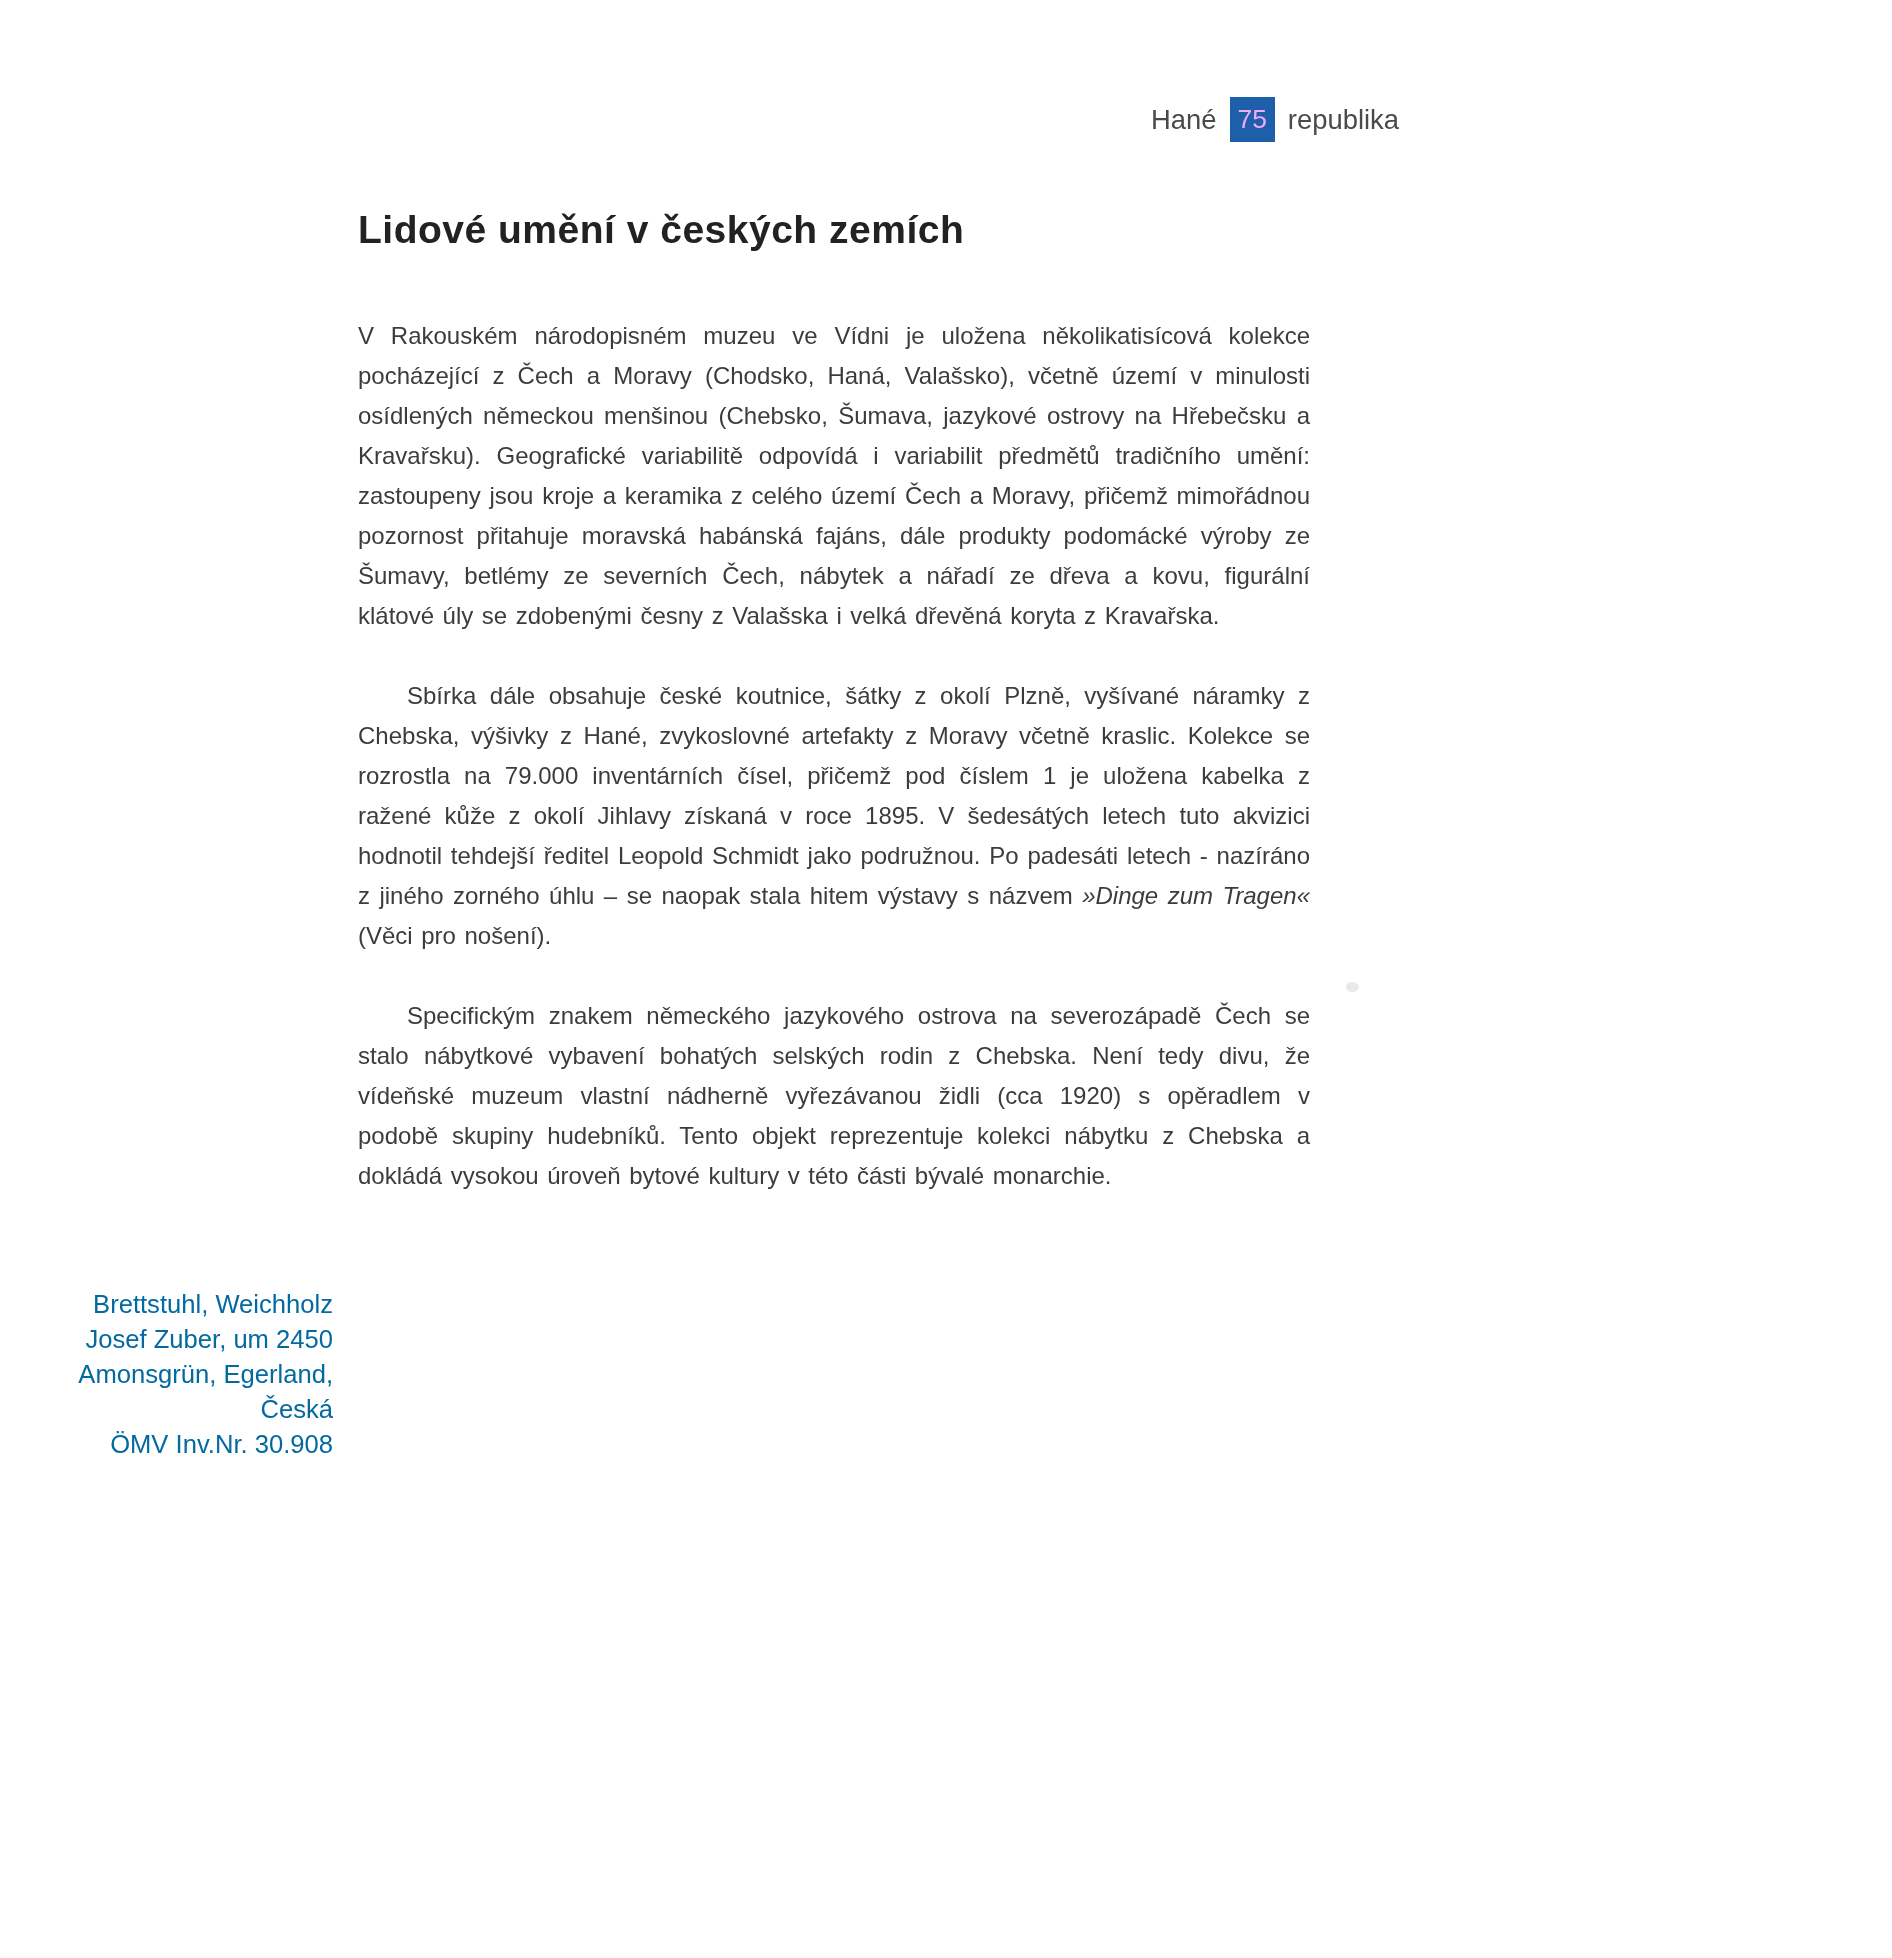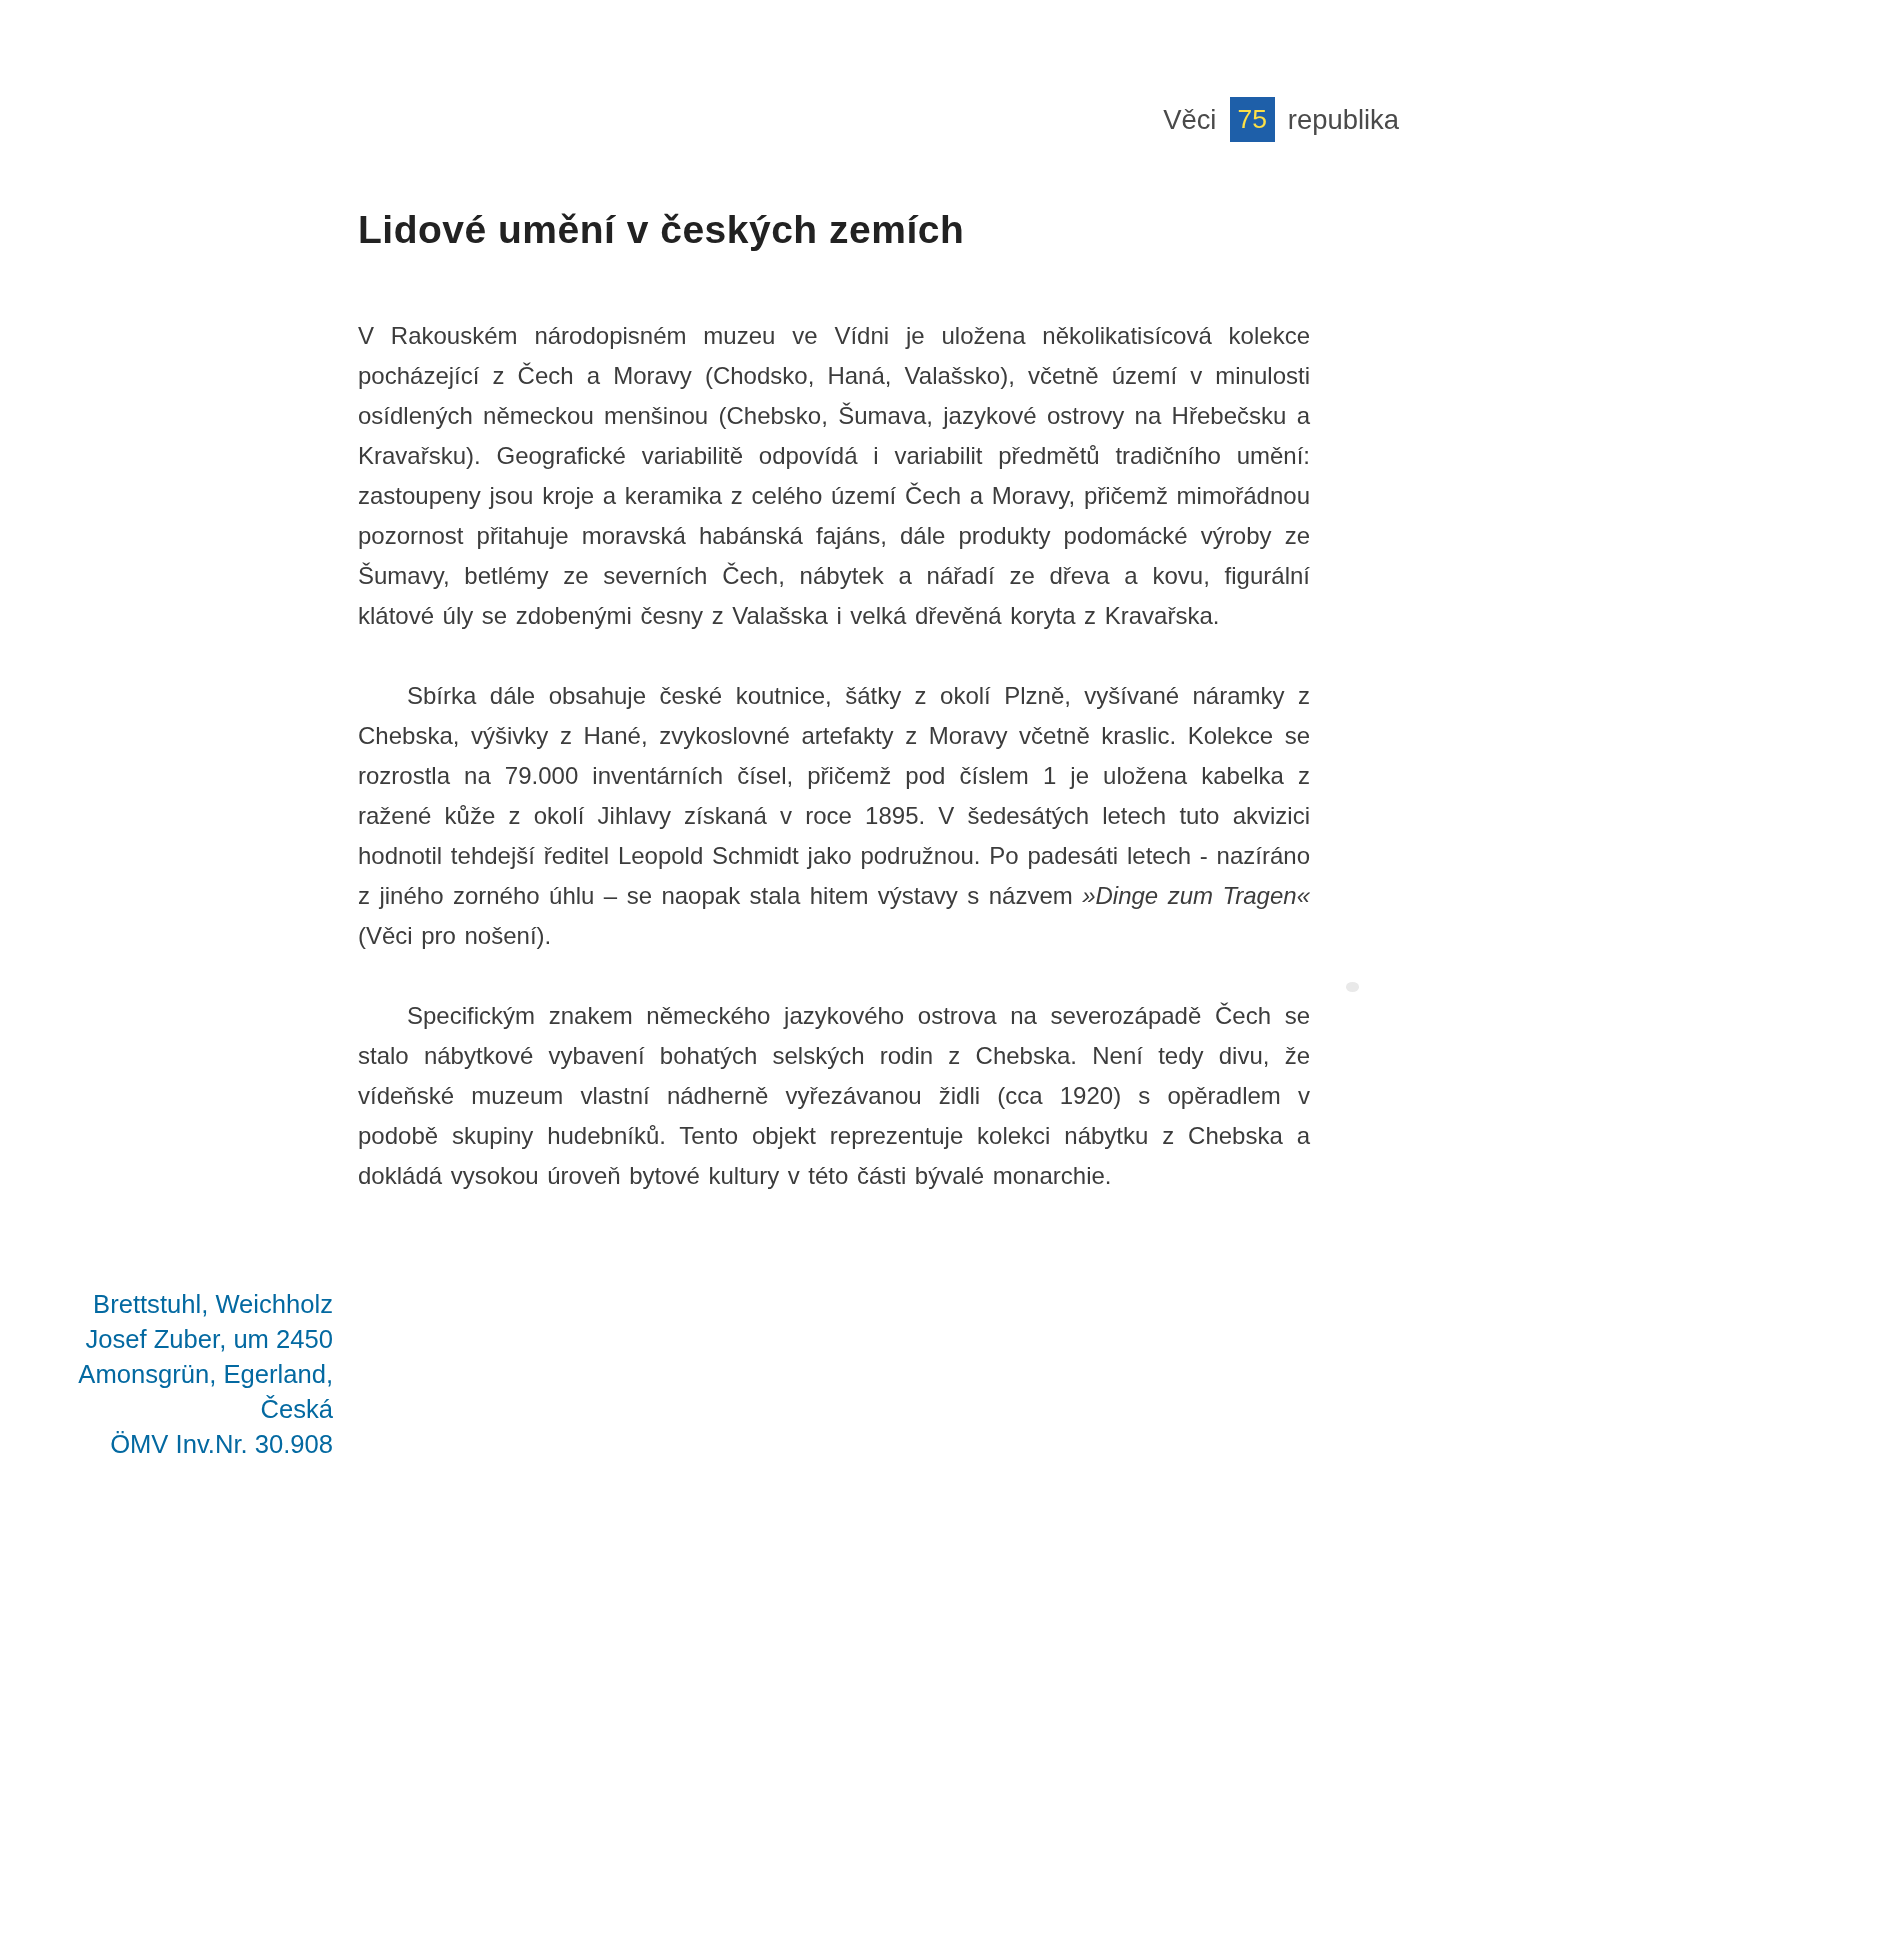--- a/index.html
+++ b/index.html
@@ -26,21 +26,21 @@
     align-items: center;
     gap: 13.2px;
     font-size: 27.4px;
     color: #4a4a4a;
   }
 
   .page-number-box {
     width: 45px;
     height: 45px;
     background: #1e5fa9;
-    color: #fde047;
+    color: #f0abfc;
     display: flex;
     align-items: center;
     justify-content: center;
     font-size: 26.5px;
   }
 
   
   .content {
     position: absolute;
     top: 180px;
@@ -92,21 +92,21 @@
     width: 13.2px;
     height: 9.5px;
     background: #e9e9e9;
     border-radius: 50%;
   }
 </style>
 </head>
 <body>
 
 <div class="page-header">
-  <span>Věci</span>
+  <span>Hané</span>
   <span class="page-number-box">
     <span>75</span>
   </span>
   <span>republika</span>
 </div>
 
 <div class="content">
   <h1 class="doc-title">Lidové umění v českých zemích</h1>
 
   <p class="body-paragraph">V Rakouském národopisném muzeu ve Vídni je uložena několikatisícová kolekce pocházející z Čech a Moravy (Chodsko, Haná, Valašsko), včetně území v minulosti osídlených německou menšinou (Chebsko, Šumava, jazykové ostrovy na Hřebečsku a Kravařsku). Geografické variabilitě odpovídá i variabilit předmětů tradičního umění: zastoupeny jsou kroje a keramika z celého území Čech a Moravy, přičemž mimořádnou pozornost přitahuje moravská habánská fajáns, dále produkty podomácké výroby ze Šumavy, betlémy ze severních Čech, nábytek a nářadí ze dřeva a kovu, figurální klátové úly se zdobenými česny z Valašska i velká dřevěná koryta z Kravařska.</p>

